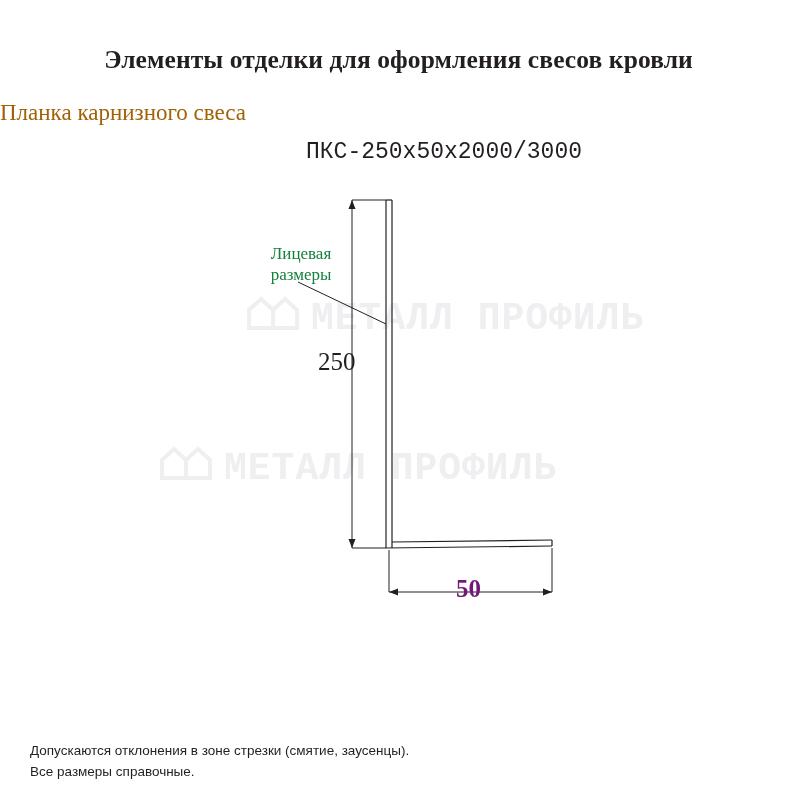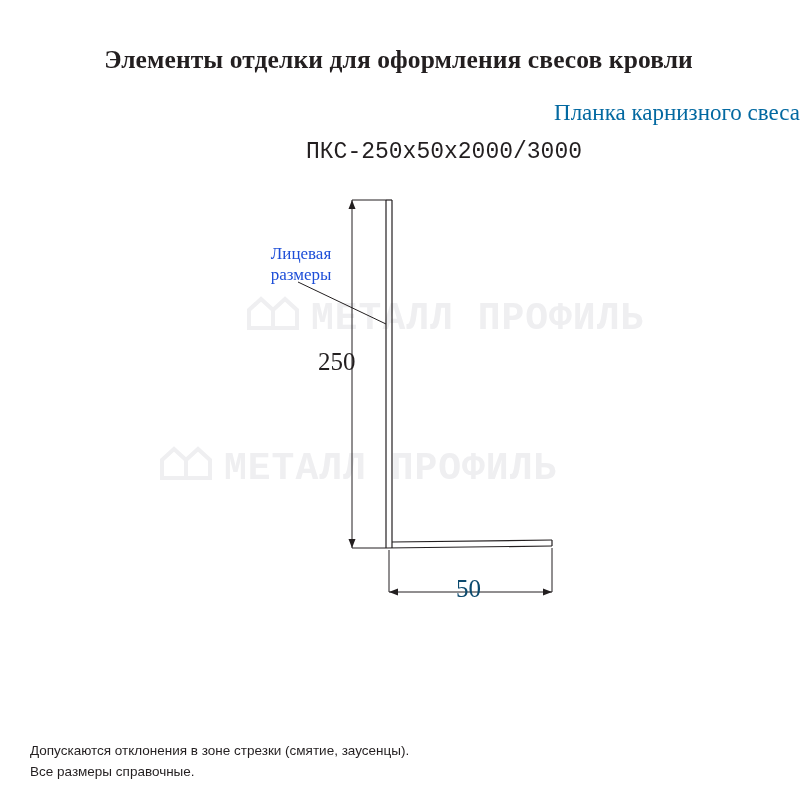--- a/index.html
+++ b/index.html
@@ -32,24 +32,24 @@
     font-size: 25.5px;
     letter-spacing: 0.1px;
     color: #231f20;
     white-space: nowrap;
   }
   .sub-title-1 {
     position: absolute;
     top: 100px;
     left: 0;
     width: 800px;
-    text-align: right;
+    text-align: left;
     font-family: "Liberation Serif", serif;
     font-size: 23px;
-    color: #0369a1;
+    color: #a16207;
   }
   .sub-title-2 {
     position: absolute;
     top: 139px;
     left: 0;
     width: 800px;
     text-align: center;
     font-family: Liberation Mono, monospace;
     font-size: 23px;
     color: #231f20;
@@ -85,39 +85,40 @@
   
   .face-label {
     position: absolute;
     top: 243px;
     left: 246px;
     width: 110px;
     text-align: center;
     font-family: "Liberation Serif", serif;
     font-size: 17px;
     line-height: 21px;
-    color: #1d4ed8;
+    color: #15803d;
   }
 
   
   .dim-250 {
     position: absolute;
     top: 348px;
     left: 318px;
     font-family: "Liberation Serif", serif;
     font-size: 25px;
     color: #231f20;
   }
   .dim-50 {
     position: absolute;
     top: 575px;
     left: 456px;
     font-family: "Liberation Serif", serif;
     font-size: 25px;
-    color: #0c4a6e;
+    color: #701a75;
+    font-weight: bold;
   }
 
   
   .notes {
     position: absolute;
     left: 30px;
     top: 740px;
     font-family: "Liberation Sans", sans-serif;
     font-size: 13.5px;
     line-height: 21px;

